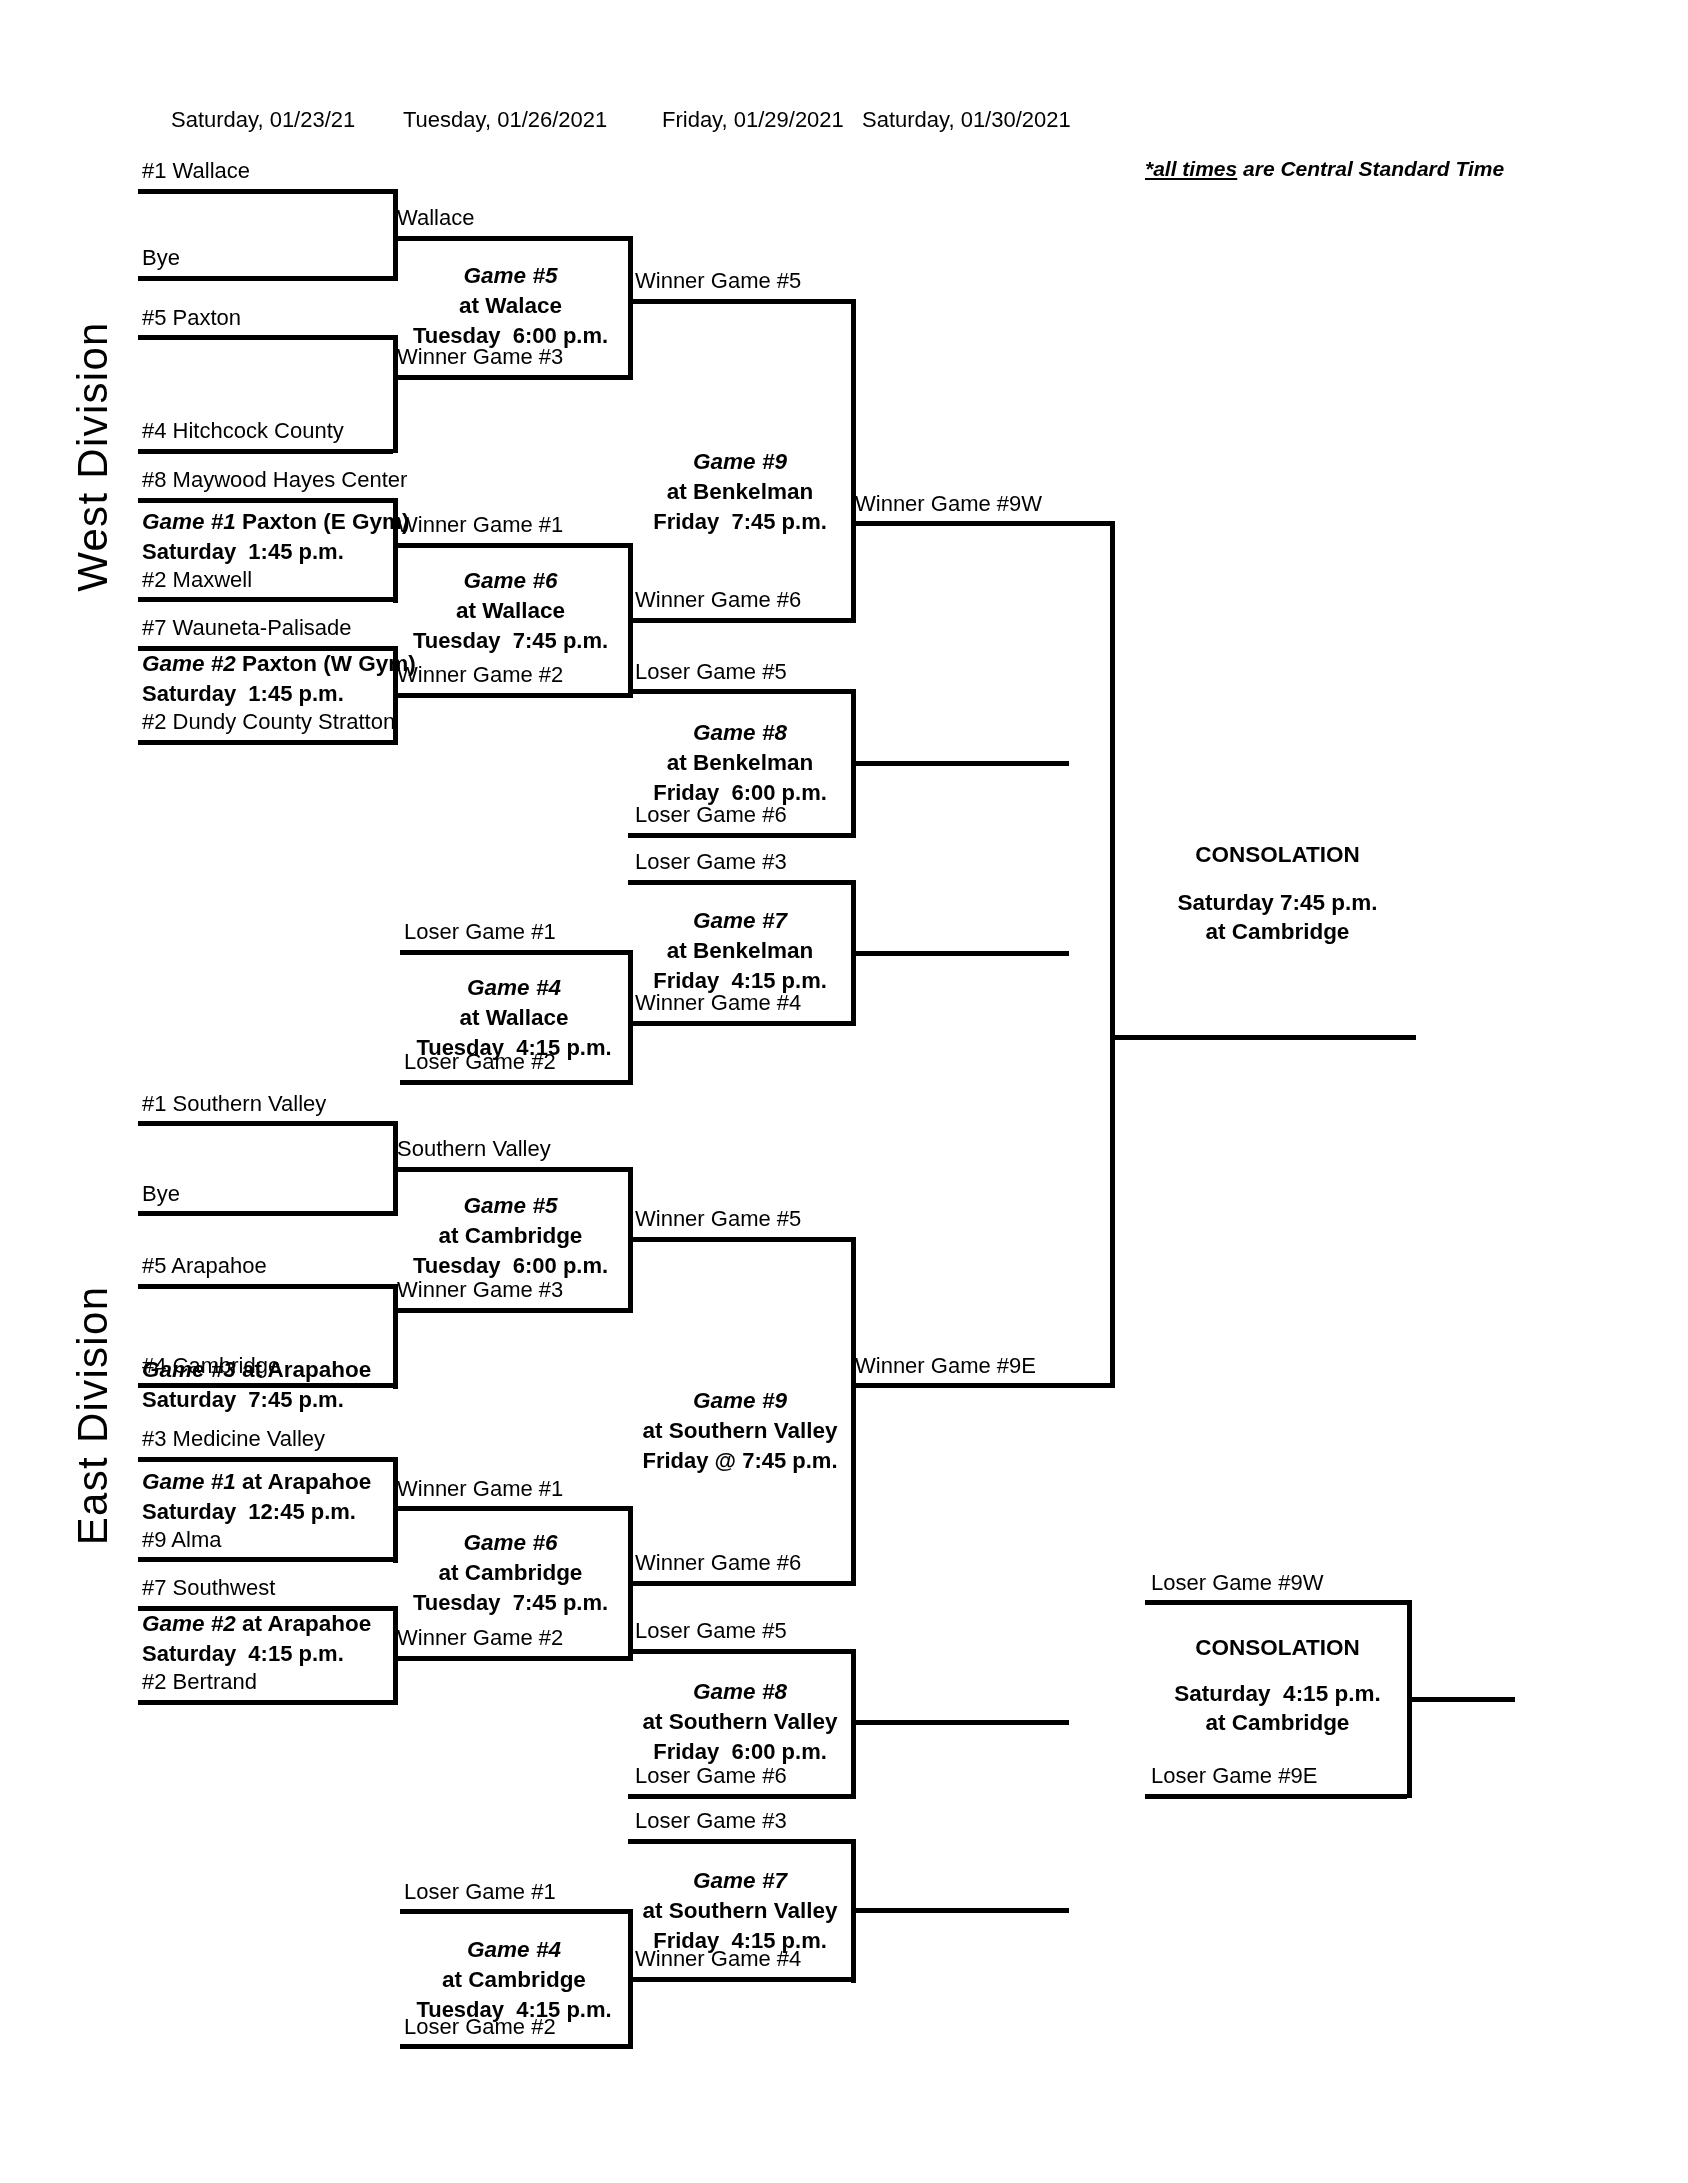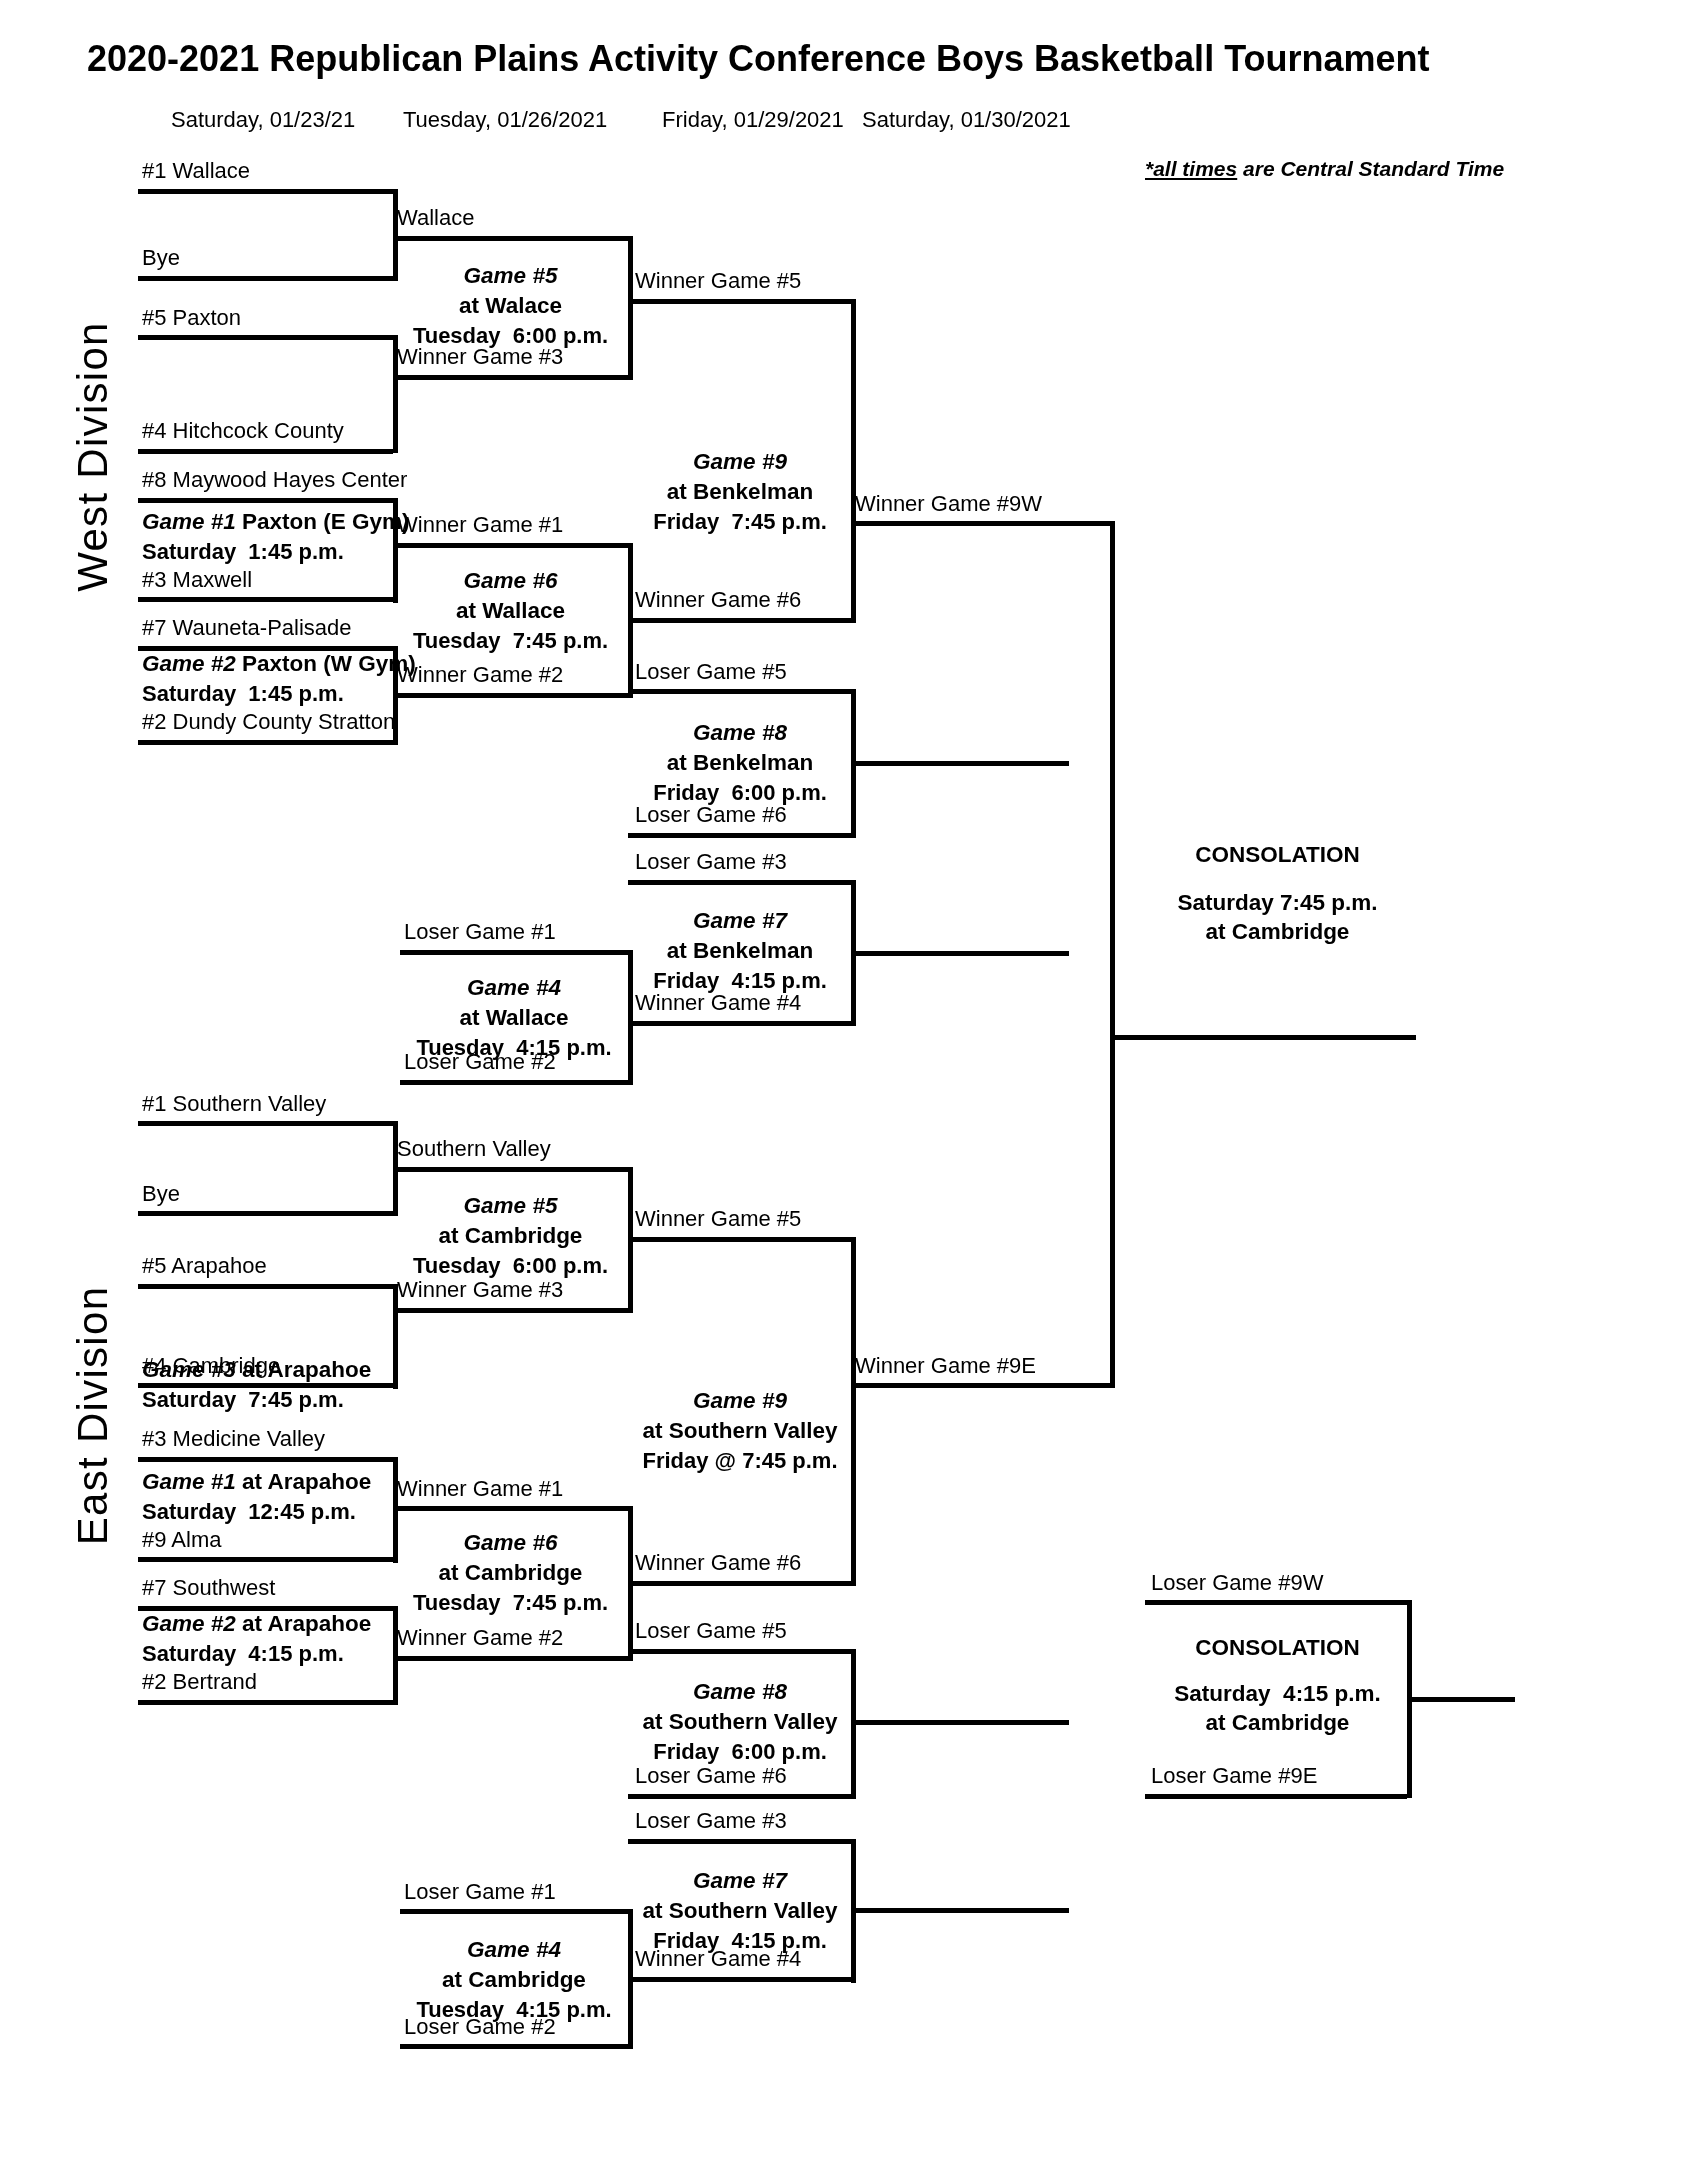--- a/index.html
+++ b/index.html
@@ -31,21 +31,20 @@
     position: absolute; width: 370px; height: 53px; line-height: 53px;
     text-align: center; font-size: 42px; letter-spacing: 1.3px;
     transform: rotate(-90deg); white-space: nowrap;
   }
 </style>
 </head>
 <body>
 
 <div class="page">
 
-  <div class="title" style="left:87px;top:38px">2020-2021 Republican Plains Activity Conference Boys Basketball Tournament</div>
   <div class="date" style="left:171px;top:107px">Saturday, 01/23/21</div>
   <div class="date" style="left:403px;top:107px">Tuesday, 01/26/2021</div>
   <div class="date" style="left:662px;top:107px">Friday, 01/29/2021</div>
   <div class="date" style="left:862px;top:107px">Saturday, 01/30/2021</div>
   <div class="note" style="left:1145px;top:157px"><span class="nu">*all times</span><span> are Central Standard Time</span></div>
 
   <div class="division" style="left:-93px;top:430px">West Division</div>
   <div class="division" style="left:-93px;top:1389px">East Division</div>
 
   <div class="hl" style="left:138px;top:189px;width:255px"></div>
@@ -127,21 +126,21 @@
   <div class="lbl" style="left:142px;top:159px">#1 Wallace</div>
   <div class="lbl" style="left:142px;top:246px">Bye</div>
   <div class="lbl" style="left:397px;top:206px">Wallace</div>
   <div class="lbl" style="left:142px;top:306px">#5 Paxton</div>
   <div class="lbl" style="left:142px;top:419px">#4 Hitchcock County</div>
   <div class="lbl" style="left:142px;top:468px">#8 Maywood Hayes Center</div>
   <div class="sched" style="left:142px;top:507px">
     <div><span class="gi">Game #1</span> <span class="gb">Paxton (E Gym)</span></div>
     <div class="gt">Saturday  1:45 p.m.</div>
   </div>
-  <div class="lbl" style="left:142px;top:568px">#3 Maxwell</div>
+  <div class="lbl" style="left:142px;top:568px">#2 Maxwell</div>
   <div class="lbl" style="left:142px;top:616px">#7 Wauneta-Palisade</div>
   <div class="sched" style="left:142px;top:649px">
     <div><span class="gi">Game #2</span> <span class="gb">Paxton (W Gym)</span></div>
     <div class="gt">Saturday  1:45 p.m.</div>
   </div>
   <div class="lbl" style="left:142px;top:710px">#2 Dundy County Stratton</div>
 
   <div class="lbl" style="left:397px;top:345px">Winner Game #3</div>
   <div class="lbl" style="left:397px;top:513px">Winner Game #1</div>
   <div class="lbl" style="left:397px;top:663px">Winner Game #2</div>

